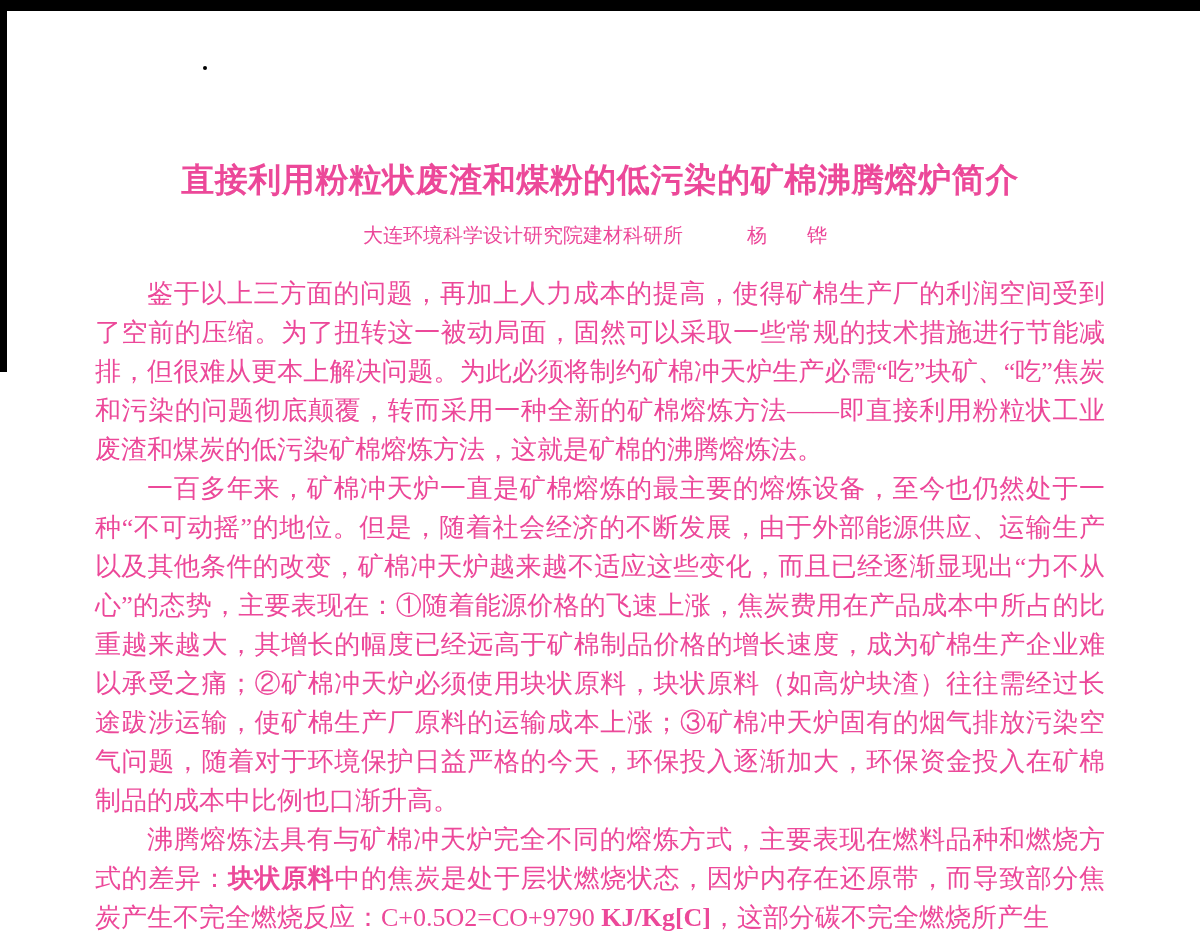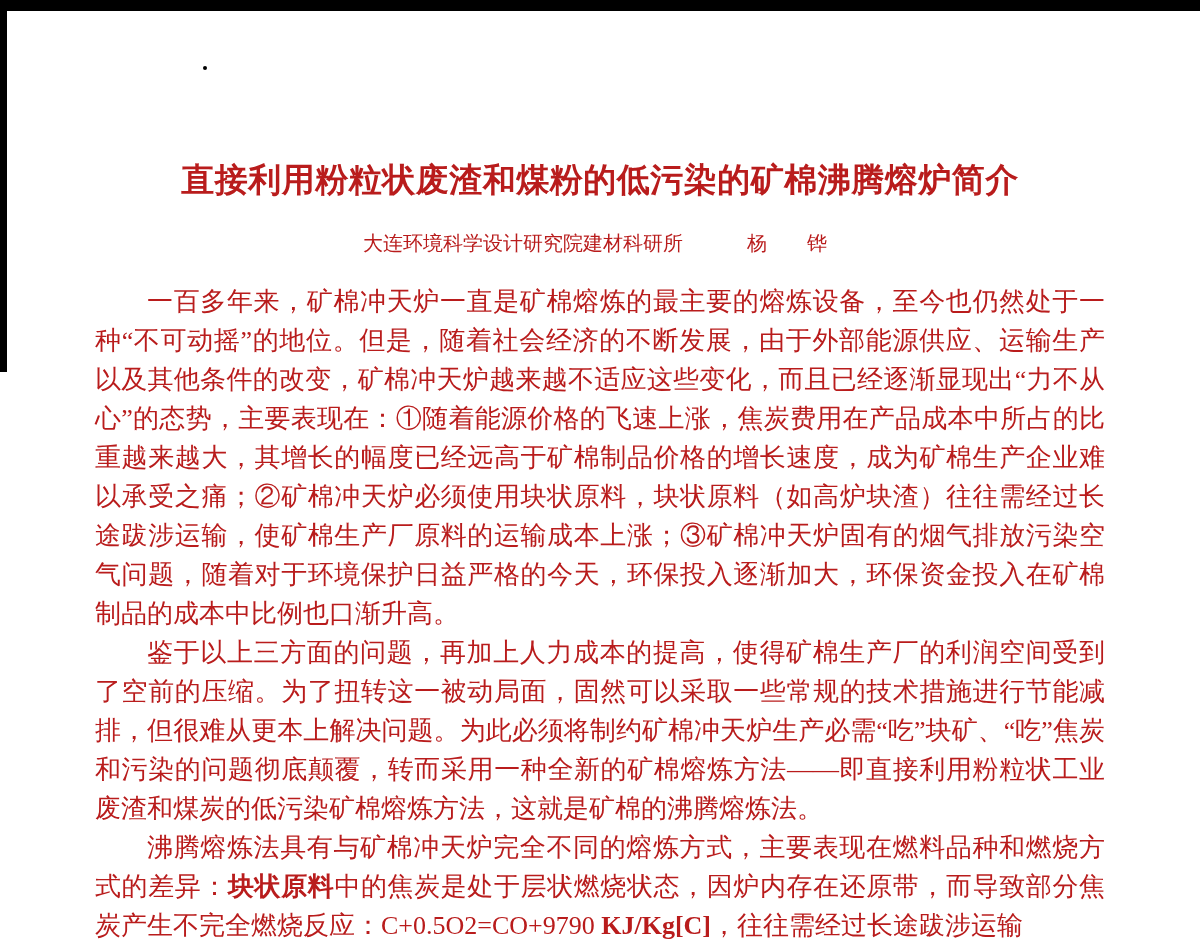--- a/index.html
+++ b/index.html
@@ -7,21 +7,21 @@
     padding: 0;
     background: #ffffff;
   }
   .page {
     position: relative;
     width: 1200px;
     height: 952px;
     background: #ffffff;
     overflow: hidden;
     font-family: "Liberation Serif", "DejaVu Serif", serif;
-    color: #b91c1c;
+    color: #ec4899;
   }
   
   .scan-edge-top {
     position: absolute;
     top: 0; left: 0;
     width: 1200px; height: 11px;
     background: #000000;
   }
   .scan-edge-left {
     position: absolute;
@@ -39,21 +39,21 @@
   .title {
     margin: 0;
     padding-top: 160px;
     text-align: center;
     font-size: 33px;
     line-height: 40px;
     font-weight: 700;
     letter-spacing: 0.5px;
   }
   .byline {
-    margin-top: 30px;
+    margin-top: 22px;
     text-align: center;
     font-size: 20px;
     line-height: 26px;
   }
   .byline .author {
     margin-left: 64px;
     letter-spacing: 10px;
     font-weight: 400;
   }
   .body-text-block {
@@ -79,17 +79,17 @@
   <div class="scan-edge-left"></div>
   <div class="scan-dot"></div>
 
   <h1 class="title">直接利用粉粒状废渣和煤粉的低污染的矿棉沸腾熔炉简介</h1>
 
   <div class="byline">
     <span>大连环境科学设计研究院建材科研所</span><span class="author">杨　铧</span>
   </div>
 
   <div class="body-text-block">
+      <p class="para"><span>鉴于以上三方面的问题，再加上人力成本的提高，使得矿棉生产厂的利润空间受到了空前的压缩。为了扭转这一被动局面，固然可以采取一些常规的技术措施进行节能减排，但很难从更本上解决问题。为此必须将制约矿棉冲天炉生产必需“吃”块矿、“吃”焦炭和污染的问题彻底颠覆，转而采用一种全新的矿棉熔炼方法——即直接利用粉粒状工业废渣和煤炭的低污染矿棉熔炼方法，这就是矿棉的沸腾熔炼法。</span></p>
       <p class="para"><span>一百多年来，矿棉冲天炉一直是矿棉熔炼的最主要的熔炼设备，至今也仍然处于一种“不可动摇”的地位。但是，随着社会经济的不断发展，由于外部能源供应、运输生产以及其他条件的改变，矿棉冲天炉越来越不适应这些变化，而且已经逐渐显现出“力不从心”的态势，主要表现在：①随着能源价格的飞速上涨，焦炭费用在产品成本中所占的比重越来越大，其增长的幅度已经远高于矿棉制品价格的增长速度，成为矿棉生产企业难以承受之痛；②矿棉冲天炉必须使用块状原料，块状原料（如高炉块渣）往往需经过长途跋涉运输，使矿棉生产厂原料的运输成本上涨；③矿棉冲天炉固有的烟气排放污染空气问题，随着对于环境保护日益严格的今天，环保投入逐渐加大，环保资金投入在矿棉制品的成本中比例也口渐升高。</span></p>
-      <p class="para"><span>鉴于以上三方面的问题，再加上人力成本的提高，使得矿棉生产厂的利润空间受到了空前的压缩。为了扭转这一被动局面，固然可以采取一些常规的技术措施进行节能减排，但很难从更本上解决问题。为此必须将制约矿棉冲天炉生产必需“吃”块矿、“吃”焦炭和污染的问题彻底颠覆，转而采用一种全新的矿棉熔炼方法——即直接利用粉粒状工业废渣和煤炭的低污染矿棉熔炼方法，这就是矿棉的沸腾熔炼法。</span></p>
-      <p class="para"><span>沸腾熔炼法具有与矿棉冲天炉完全不同的熔炼方式，主要表现在燃料品种和燃烧方式的差异：</span><span class="bold">块状原料</span><span>中的焦炭是处于层状燃烧状态，因炉内存在还原带，而导致部分焦炭产生不完全燃烧反应：C+0.5O2=CO+9790 </span><span class="bold">KJ/Kg[C]</span><span>，往往需经过长途跋涉运输</span></p>
+      <p class="para"><span>沸腾熔炼法具有与矿棉冲天炉完全不同的熔炼方式，主要表现在燃料品种和燃烧方式的差异：</span><span class="bold">块状原料</span><span>中的焦炭是处于层状燃烧状态，因炉内存在还原带，而导致部分焦炭产生不完全燃烧反应：C+0.5O2=CO+9790 </span><span class="bold">KJ/Kg[C]</span><span>，这部分碳不完全燃烧所产生</span></p>
     </div>
 </div>
 
 </body></html>

